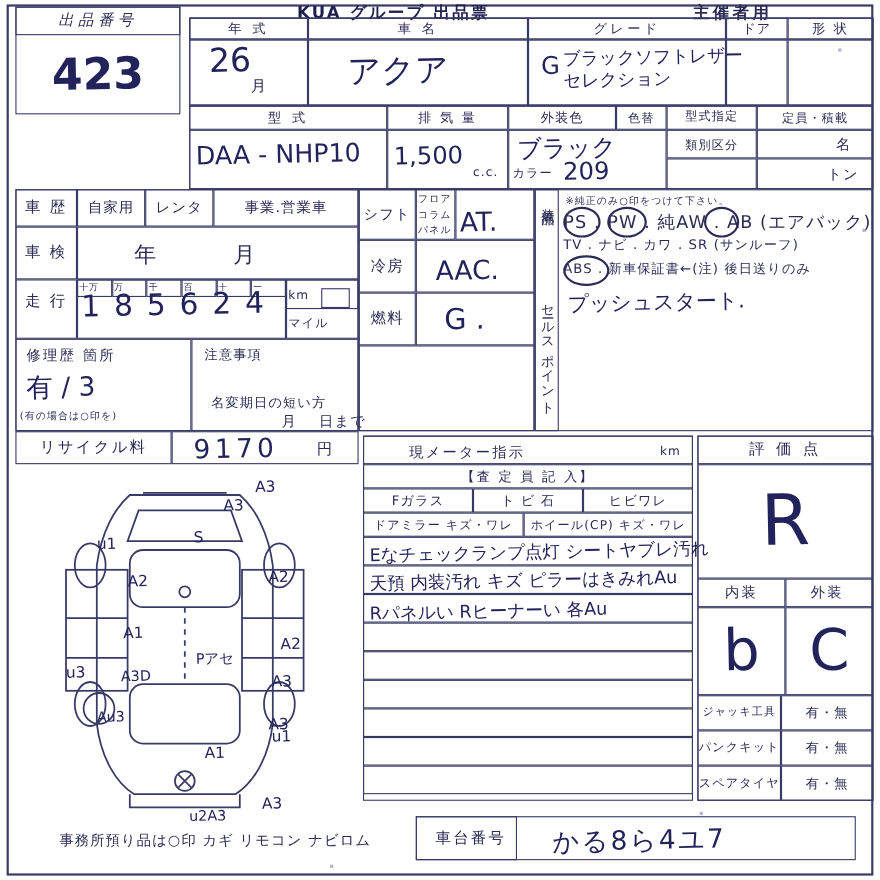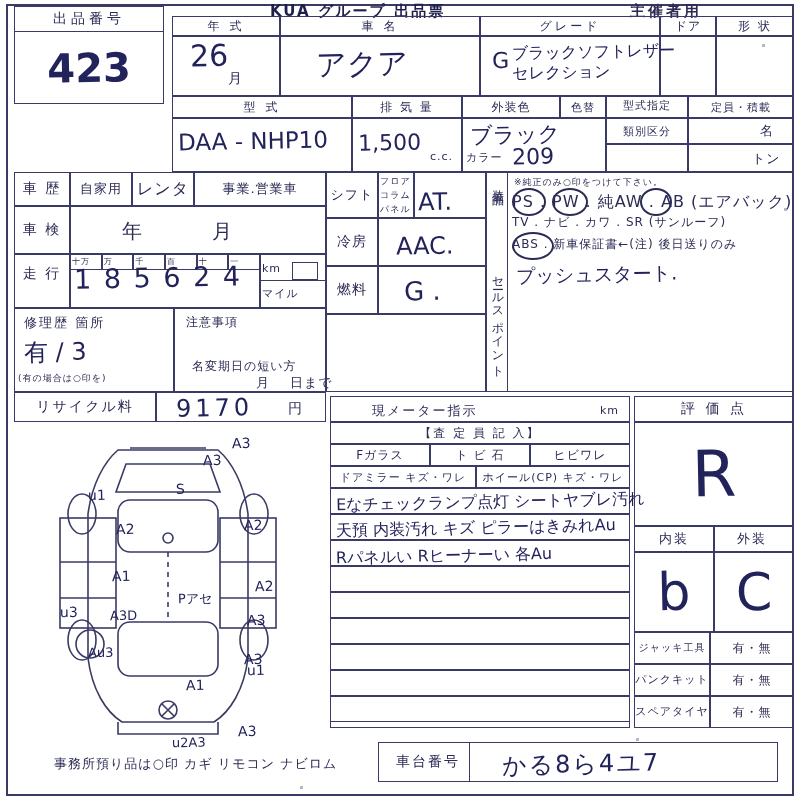--- a/index.html
+++ b/index.html
@@ -27,21 +27,21 @@
 
 <div class="sheet">
 
   <div class="bx" style="left:6px;top:4px;width:788px;height:792px;border-width:2px;"></div>
 
   <div class="lbl" style="left:270px;top:2px;font-size:15px;font-weight:bold;letter-spacing:2px;color:#1f1f4e;">KUA グループ 出品票</div>
   <div class="lbl" style="left:630px;top:2px;font-size:15px;font-weight:bold;letter-spacing:3px;">主催者用</div>
 
   <div class="bx" style="left:14px;top:6px;width:150px;height:98px;"></div>
   <div class="bx" style="left:14px;top:6px;width:150px;height:26px;"></div>
-  <div class="lbl ctr" style="left:14px;top:6px;width:150px;height:26px;font-size:14px;letter-spacing:4px;">出品番号</div>
+  <div class="lbl ctr" style="left:14px;top:6px;width:150px;height:26px;font-size:14px;letter-spacing:4px;font-style:italic;">出品番号</div>
   <div class="hw ctr" style="left:14px;top:36px;width:150px;height:64px;font-size:40px;font-weight:bold;">423</div>
 
   <div class="bx" style="left:172px;top:16px;width:622px;height:80px;"></div>
 
   <div class="bx" style="left:172px;top:16px;width:622px;height:20px;"></div>
   <div class="bx" style="left:172px;top:16px;width:108px;height:20px;"></div>
   <div class="bx" style="left:280px;top:16px;width:200px;height:20px;"></div>
   <div class="bx" style="left:480px;top:16px;width:180px;height:20px;"></div>
   <div class="bx" style="left:660px;top:16px;width:56px;height:20px;"></div>
   <div class="bx" style="left:716px;top:16px;width:78px;height:20px;"></div>
@@ -100,21 +100,21 @@
   <div class="hw" style="left:512px;top:144px;font-size:22px;">209</div>
 
   <div class="bx" style="left:14px;top:172px;width:312px;height:220px;"></div>
 
   <div class="bx" style="left:14px;top:172px;width:56px;height:34px;"></div>
   <div class="bx" style="left:70px;top:172px;width:62px;height:34px;"></div>
   <div class="bx" style="left:132px;top:172px;width:62px;height:34px;"></div>
   <div class="bx" style="left:194px;top:172px;width:132px;height:34px;"></div>
   <div class="lbl ctr" style="left:14px;top:172px;width:56px;height:34px;font-size:14px;letter-spacing:2px;">車 歴</div>
   <div class="lbl ctr" style="left:70px;top:172px;width:62px;height:34px;font-size:13px;">自家用</div>
-  <div class="lbl ctr" style="left:132px;top:172px;width:62px;height:34px;font-size:16px;">レンタ</div>
+  <div class="lbl ctr" style="left:132px;top:172px;width:62px;height:34px;font-size:13px;">レンタ</div>
   <div class="lbl ctr" style="left:194px;top:172px;width:132px;height:34px;font-size:13px;">事業.営業車</div>
 
   <div class="bx" style="left:14px;top:206px;width:56px;height:48px;"></div>
   <div class="bx" style="left:70px;top:206px;width:256px;height:48px;"></div>
   <div class="lbl ctr" style="left:14px;top:206px;width:56px;height:48px;font-size:14px;letter-spacing:2px;">車 検</div>
   <div class="lbl" style="left:122px;top:218px;font-size:20px;">年</div>
   <div class="lbl" style="left:212px;top:218px;font-size:20px;">月</div>
 
   <div class="bx" style="left:14px;top:254px;width:56px;height:54px;"></div>
   <div class="bx" style="left:70px;top:254px;width:190px;height:54px;"></div>

